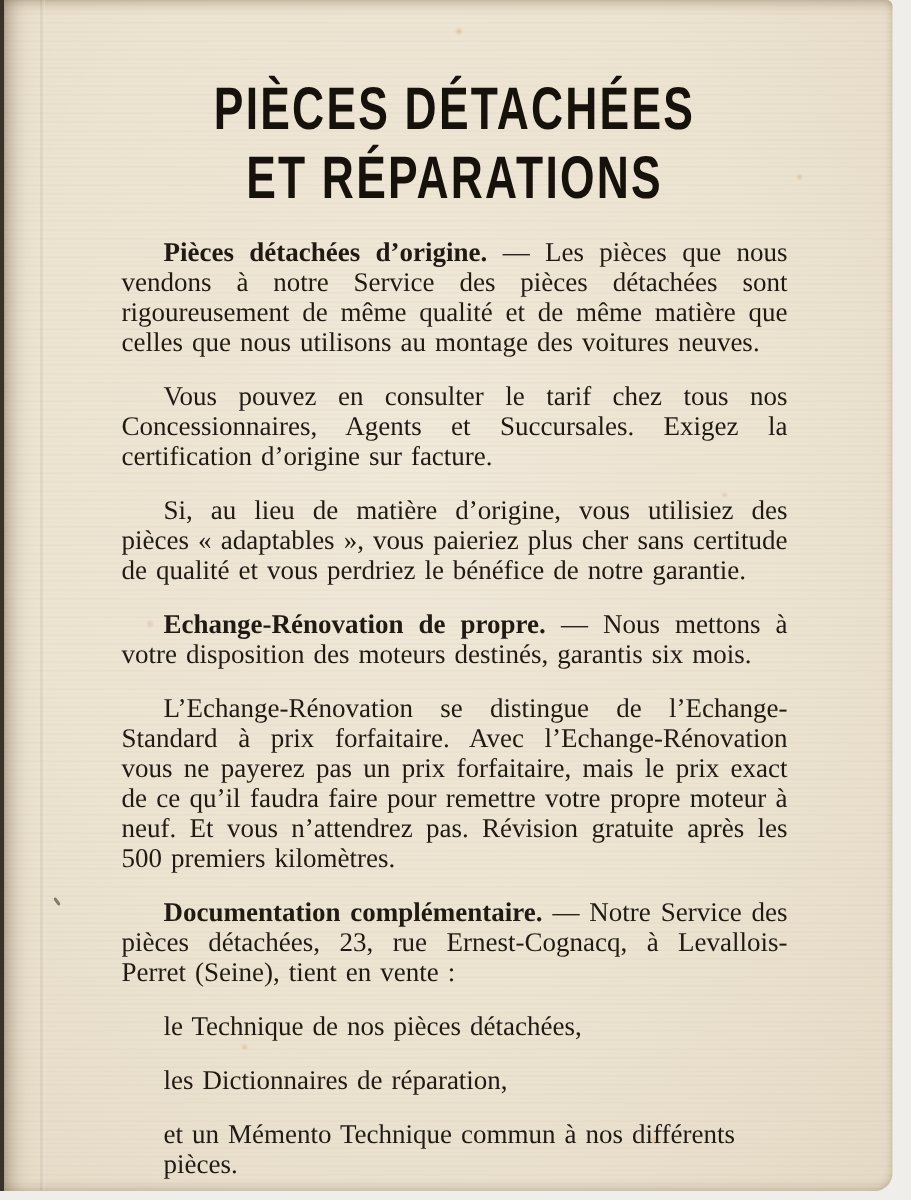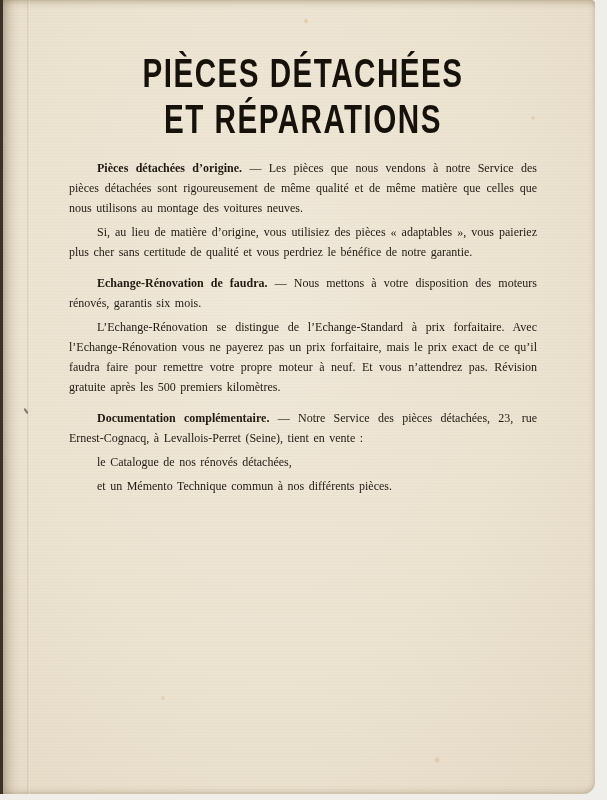--- a/index.html
+++ b/index.html
@@ -52,22 +52,22 @@
     font-size: 40px; line-height: 46px;
     letter-spacing: 2px;
     text-align: center;
     color: #16110b;
     transform: scaleX(0.74);
     transform-origin: 50% 50%;
     white-space: nowrap;
   }
 
   .para {
-    margin: 4px;
-    font-size: 12px; line-height: 20px;
+    margin: 16px;
+    font-size: 18px; line-height: 20px;
     text-align: justify;
     text-indent: 28px;
     word-spacing: 1.5px;
     position: relative;
   }
   .para b.lead { font-weight: bold; }
   .sect-gap { margin-top: 11px; }
 
   .list { margin-top: 3px; }
   .list .para {
@@ -99,31 +99,33 @@
 <div class="viewport">
   <div class="page">
     <div class="crease"></div>
 
     <div class="content">
 
       <h1 class="doc-title"><span>PIÈCES DÉTACHÉES</span><br><span>ET RÉPARATIONS</span></h1>
 
       <p class="para"><b class="lead">Pièces détachées d’origine.</b><span> — Les pièces que nous vendons à notre Service des pièces détachées sont rigoureusement de même qualité et de même matière que celles que nous utilisons au montage des voitures neuves.</span></p>
 
+      <p class="para"><span>Vous pouvez en consulter le tarif chez tous nos Concessionnaires, Agents et Succursales. Exigez la certification d’origine sur facture.</span></p>
 
       <p class="para"><span>Si, au lieu de matière d’origine, vous utilisiez des pièces « adaptables », vous paieriez plus cher sans certitude de qualité et vous perdriez le bénéfice de notre garantie.</span></p>
 
-      <p class="para sect-gap"><b class="lead">Echange-Rénovation de faudra.</b><span> — Nous mettons à votre disposition des moteurs rénovés, garantis six mois.</span></p>
+      <p class="para sect-gap"><b class="lead">Echange-Rénovation de propre.</b><span> — Nous mettons à votre disposition des moteurs destinés, garantis six mois.</span></p>
 
       <p class="para"><span>L’Echange-Rénovation se distingue de l’Echange-Standard à prix forfaitaire. Avec l’Echange-Rénovation vous ne payerez pas un prix forfaitaire, mais le prix exact de ce qu’il faudra faire pour remettre votre propre moteur à neuf. Et vous n’attendrez pas. Révision gratuite après les 500 premiers kilomètres.</span></p>
 
       <p class="para sect-gap"><span class="speck"></span><b class="lead">Documentation complémentaire.</b><span> — Notre Service des pièces détachées, 23, rue Ernest-Cognacq, à Levallois-Perret (Seine), tient en vente :</span></p>
 
       <div class="list">
-        <p class="para">le Catalogue de nos rénovés détachées,</p>
+        <p class="para">le Technique de nos pièces détachées,</p>
+        <p class="para">les Dictionnaires de réparation,</p>
         <p class="para">et un Mémento Technique commun à nos différents pièces.</p>
       </div>
 
 
 
     </div>
   </div>
 </div>
 
 </body></html>

